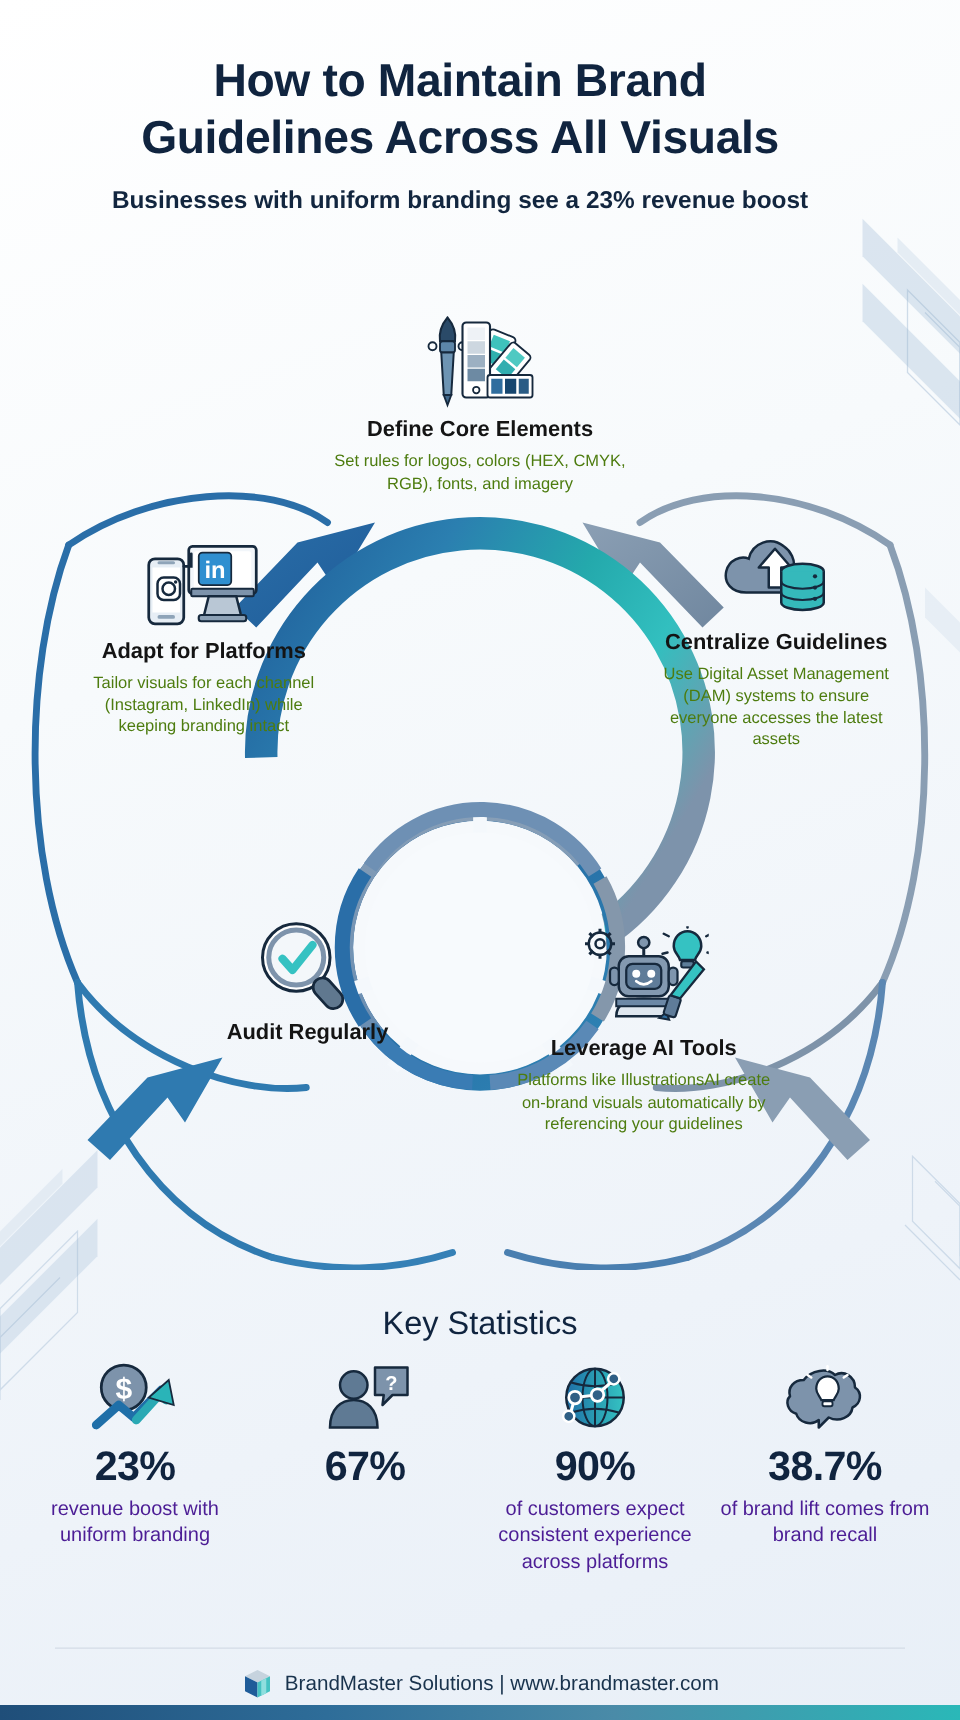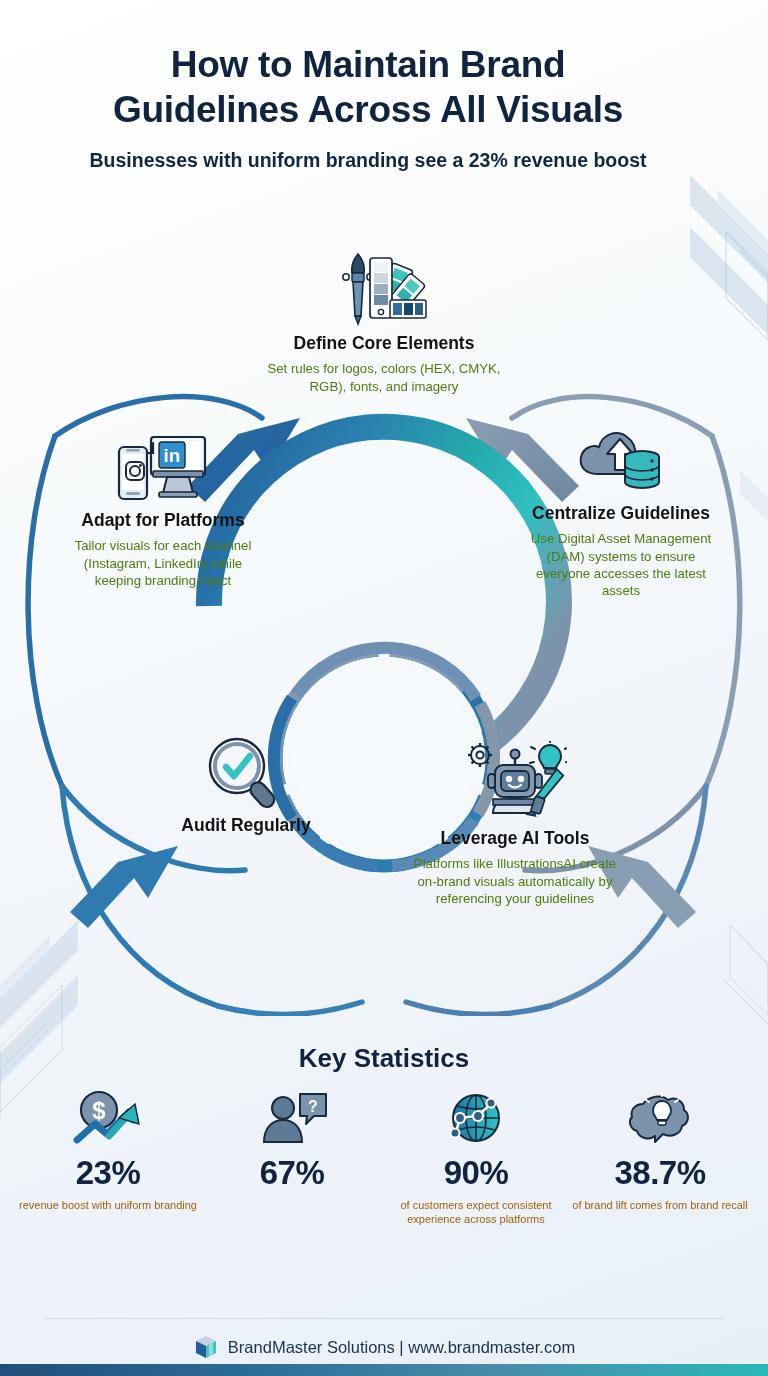--- a/index.html
+++ b/index.html
@@ -40,33 +40,33 @@
   .node-icon { display: block; margin: 0 auto 5px; }
   
   #node-0 { left: 250px; top: 60px;  width: 268px; }
   #node-1 { left: 512px; top: 238px; width: 194px; margin-left: 12px; }
   #node-2 { left: 412px; top: 555px; width: 206px; }
   #node-3 { left: 140px; top: 550px; width: 212px; }
   #node-4 { left: 62px;  top: 245px; width: 202px; }
   
   .stats-heading {
     position: absolute; top: 1043px; left: 0; width: 768px; text-align: center;
-    font-size: 26px; font-weight: bold; color: #10243f; z-index: 5;
+    font-size: 26px; font-weight: normal; color: #10243f; z-index: 5;
   }
   .stats-row {
     position: absolute; top: 1090px; left: 16px; width: 736px;
     display: flex; justify-content: space-between; z-index: 5;
   }
   .stat { width: 184px; text-align: center; }
   .stat-icon { display: block; margin: 0 auto 8px; }
   .stat-value {
     font-size: 33px; font-weight: bold; color: #10243f; line-height: 1;
     margin-bottom: 9px; letter-spacing: -0.5px;
   }
-  .stat-label { font-size: 11px; color: #a16207; line-height: 1.3; }
+  .stat-label { font-size: 16px; color: #4c1d95; line-height: 1.3; }
   
   .footer-divider {
     position: absolute; top: 1318px; left: 44px; width: 680px; height: 1px;
     background: #d3dce6; z-index: 5;
   }
   .footer {
     position: absolute; top: 1330px; left: 0; width: 768px; height: 34px;
     display: flex; align-items: center; justify-content: center; gap: 9px;
     z-index: 5;
   }

